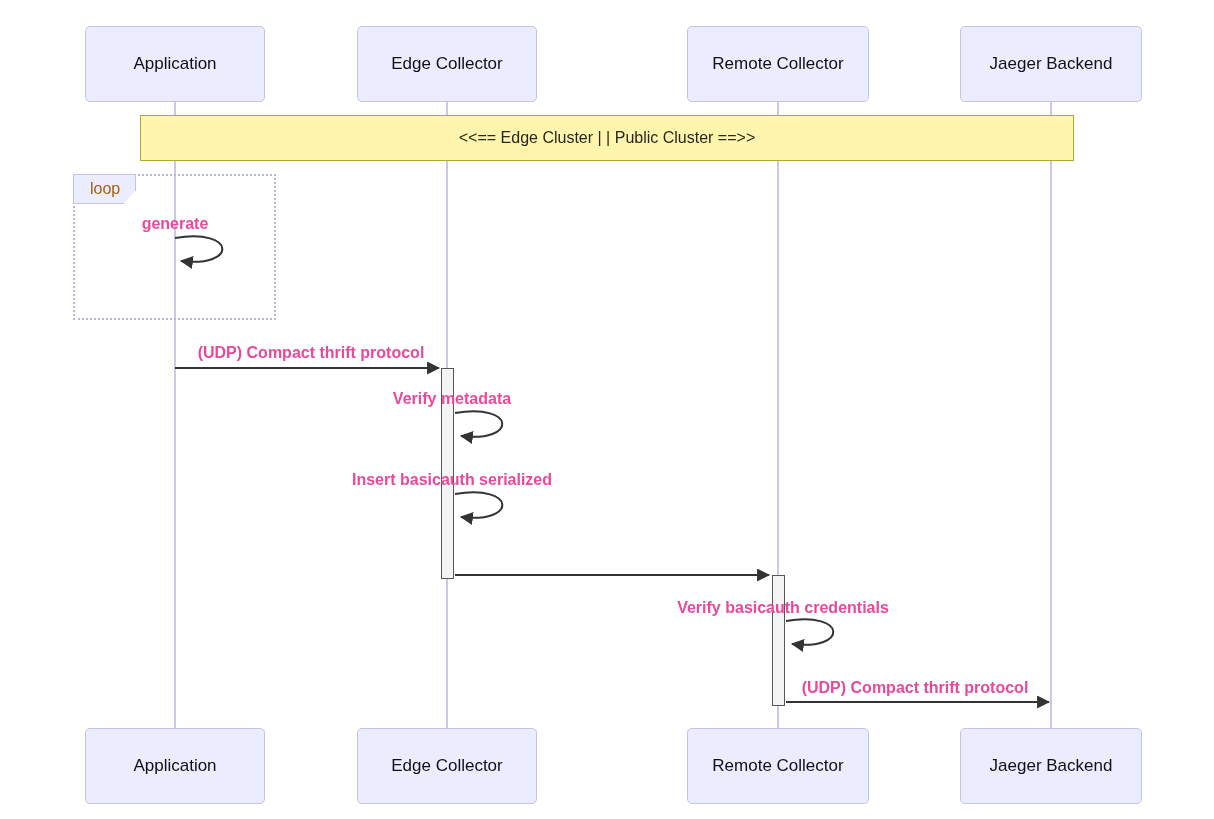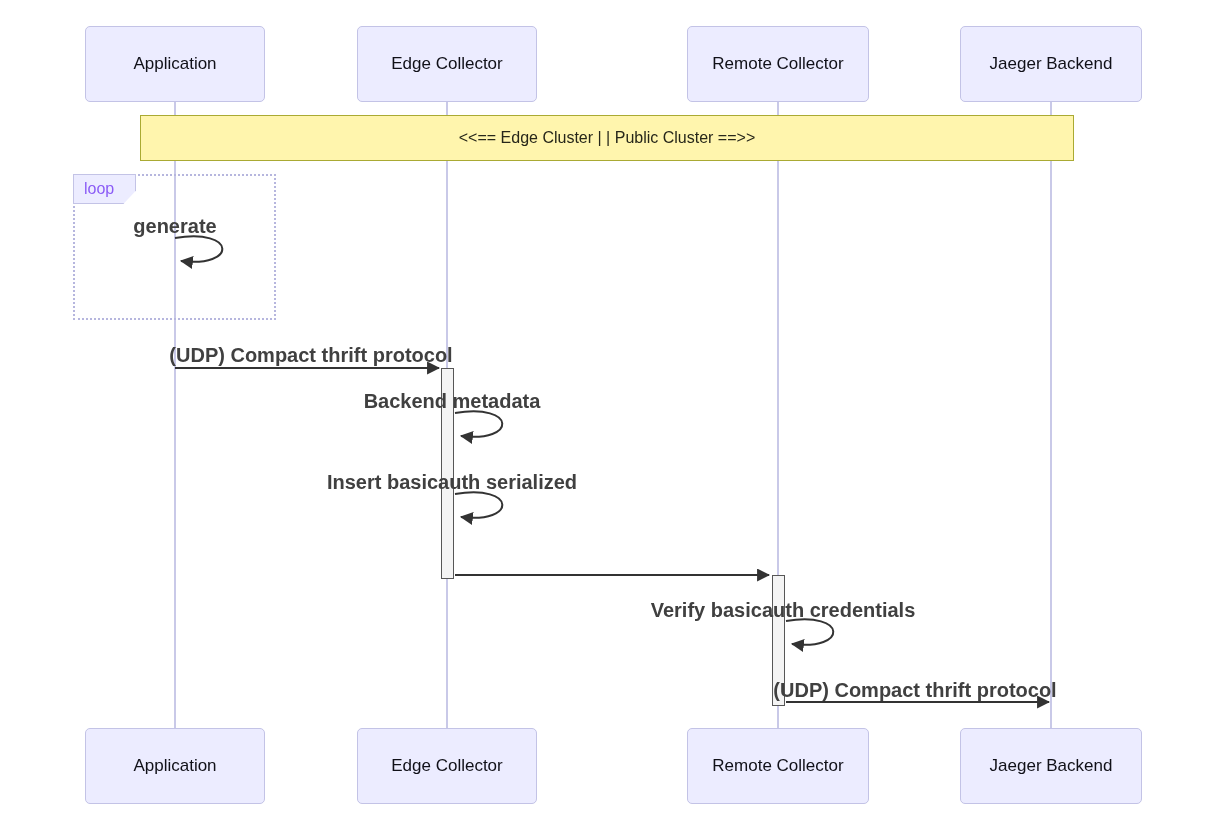--- a/index.html
+++ b/index.html
@@ -24,26 +24,26 @@
     font-size:16px; color:#27271a;
   }
   .loop-frame {
     position:absolute; left:73px; top:163px; width:203px; height:146px;
     box-sizing:border-box; border:2px dotted #b6b6de;
   }
   .loop-tab {
     position:absolute; left:73px; top:163px; width:63px; height:30px;
     box-sizing:border-box; background:#ECECFF; border:1px solid #c3c3e6;
     clip-path: polygon(0 0, 100% 0, 100% 55%, 80% 100%, 0 100%);
-    display:flex; align-items:center; padding-left:10px;
-    font-size:16px; color:#8b5cf6;
+    display:flex; align-items:center; padding-left:16px;
+    font-size:16px; color:#a16207;
   }
   .msg {
     position:absolute; transform:translateX(-50%);
-    font-size:20px; font-weight:700; color:#404040; white-space:nowrap;
+    font-size:16px; font-weight:700; color:#ec4899; white-space:nowrap;
   }
   .activation {
     position:absolute; width:13px; box-sizing:border-box;
     background:#f4f4f4; border:1px solid #575757;
   }
 </style>
 </head>
 <body>
 
 <div class="stage">
@@ -108,18 +108,18 @@
   <div class="loop-frame"></div>
   <div class="loop-tab">
     <span>loop</span>
   </div>
 
   <div class="activation" style="left:441px; top:357px; height:211px;"></div>
   <div class="activation" style="left:772px; top:564px; height:131px;"></div>
 
   <div class="msg" style="left:175px; top:204px;">generate</div>
   <div class="msg" style="left:311px; top:333px;">(UDP) Compact thrift protocol</div>
-  <div class="msg" style="left:452px; top:379px;">Backend metadata</div>
+  <div class="msg" style="left:452px; top:379px;">Verify metadata</div>
   <div class="msg" style="left:452px; top:460px;">Insert basicauth serialized</div>
   <div class="msg" style="left:783px; top:588px;text-align:right;">Verify basicauth credentials</div>
   <div class="msg" style="left:915px; top:668px;">(UDP) Compact thrift protocol</div>
 
 </div>
 
 </body></html>

